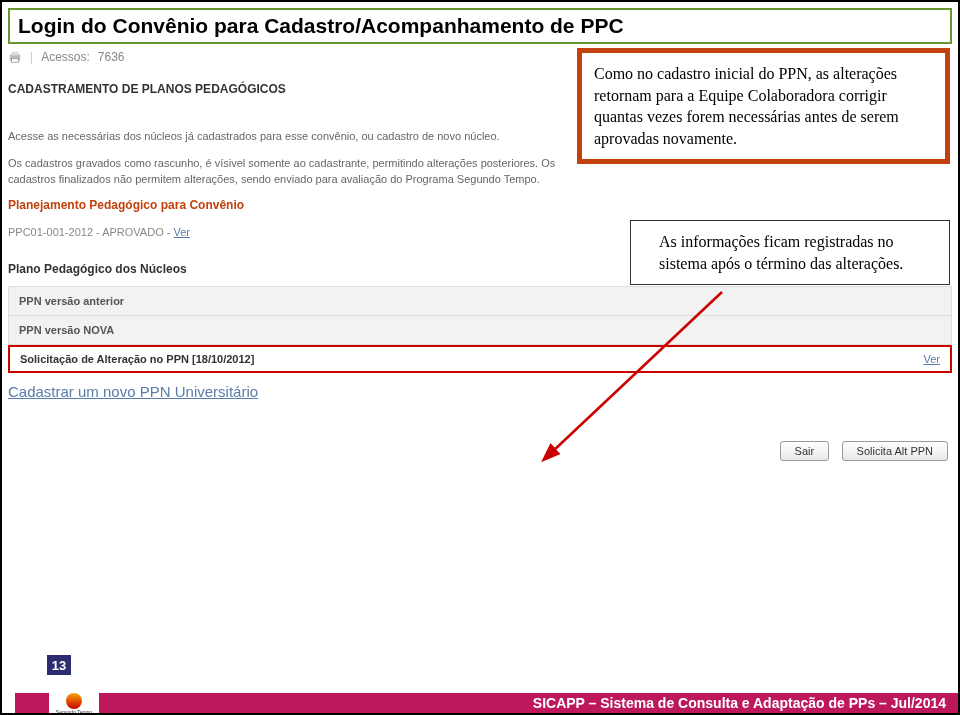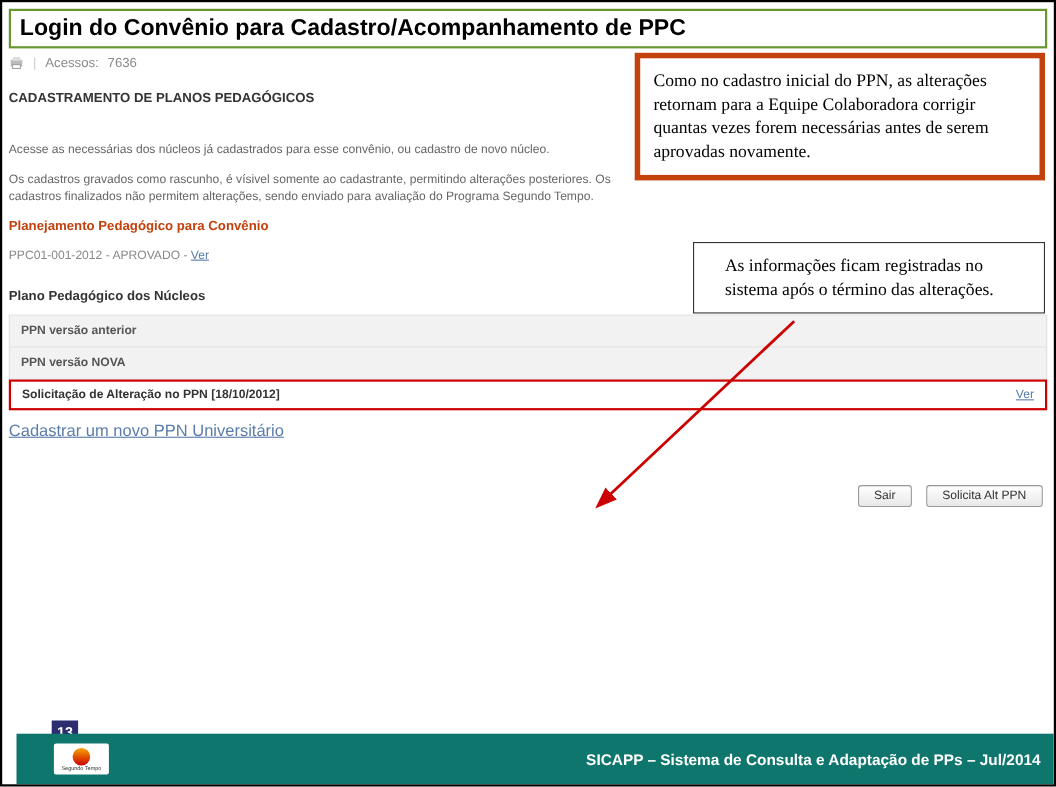--- a/index.html
+++ b/index.html
@@ -39,21 +39,21 @@
   .cadastrar-link { font-size: 15px; color: #5a7caa; text-decoration: underline; margin-top: 10px; display: inline-block; cursor: pointer; }
   
   .buttons { text-align: right; margin-top: 40px; }
   .btn { display: inline-block; padding: 3px 14px; font-size: 11px; border: 1px solid #999; background: linear-gradient(#fff,#e8e8e8); border-radius: 3px; cursor: pointer; margin: 0 4px; color: #333; }
   
   .callout1 { position: absolute; top: 46px; right: 8px; width: 373px; border: 5px solid #c2410c; padding: 10px 12px; background: #fff; font-family: Garamond, serif; font-size: 16px; line-height: 1.35; z-index: 5; }
   .callout2 { position: absolute; top: 218px; right: 8px; width: 320px; border: 1px solid #333; padding: 10px 28px; background: #fff; font-family: Garamond, serif; font-size: 16px; line-height: 1.35; z-index: 5; }
   
   .arrow-svg { position: absolute; top: 280px; left: 530px; z-index: 4; pointer-events: none; }
   
-  .footer { position: absolute; bottom: 0; left: 13px; right: 0; height: 46px; background: #0f766e; display: flex; align-items: center; }
+  .footer { position: absolute; bottom: 0; left: 13px; right: 0; height: 20px; background: #be185d; display: flex; align-items: center; }
   .page-num { position: absolute; left: 6px; bottom: 38px; width: 24px; height: 20px; background: #2c2c70; color: #fff; font-size: 13px; font-weight: bold; display: flex; align-items: center; justify-content: center; margin-left: 39px; }
   .footer-logo { margin-left: 34px; width: 50px; height: 28px; background: #fff; border-radius: 2px; display: flex; align-items: center; justify-content: center; flex-direction: column; overflow: hidden; }
   .footer-logo-circle { width: 16px; height: 16px; border-radius: 50%; background: linear-gradient(#f7a400,#c00); margin-top: 1px; }
   .footer-logo-text { font-size: 5px; color: #333; }
   .footer-text { margin-left: auto; margin-right: 12px; color: #fff; font-size: 14px; font-weight: bold; }
 </style>
 </head>
 <body>
 
 <div class="title-box">

